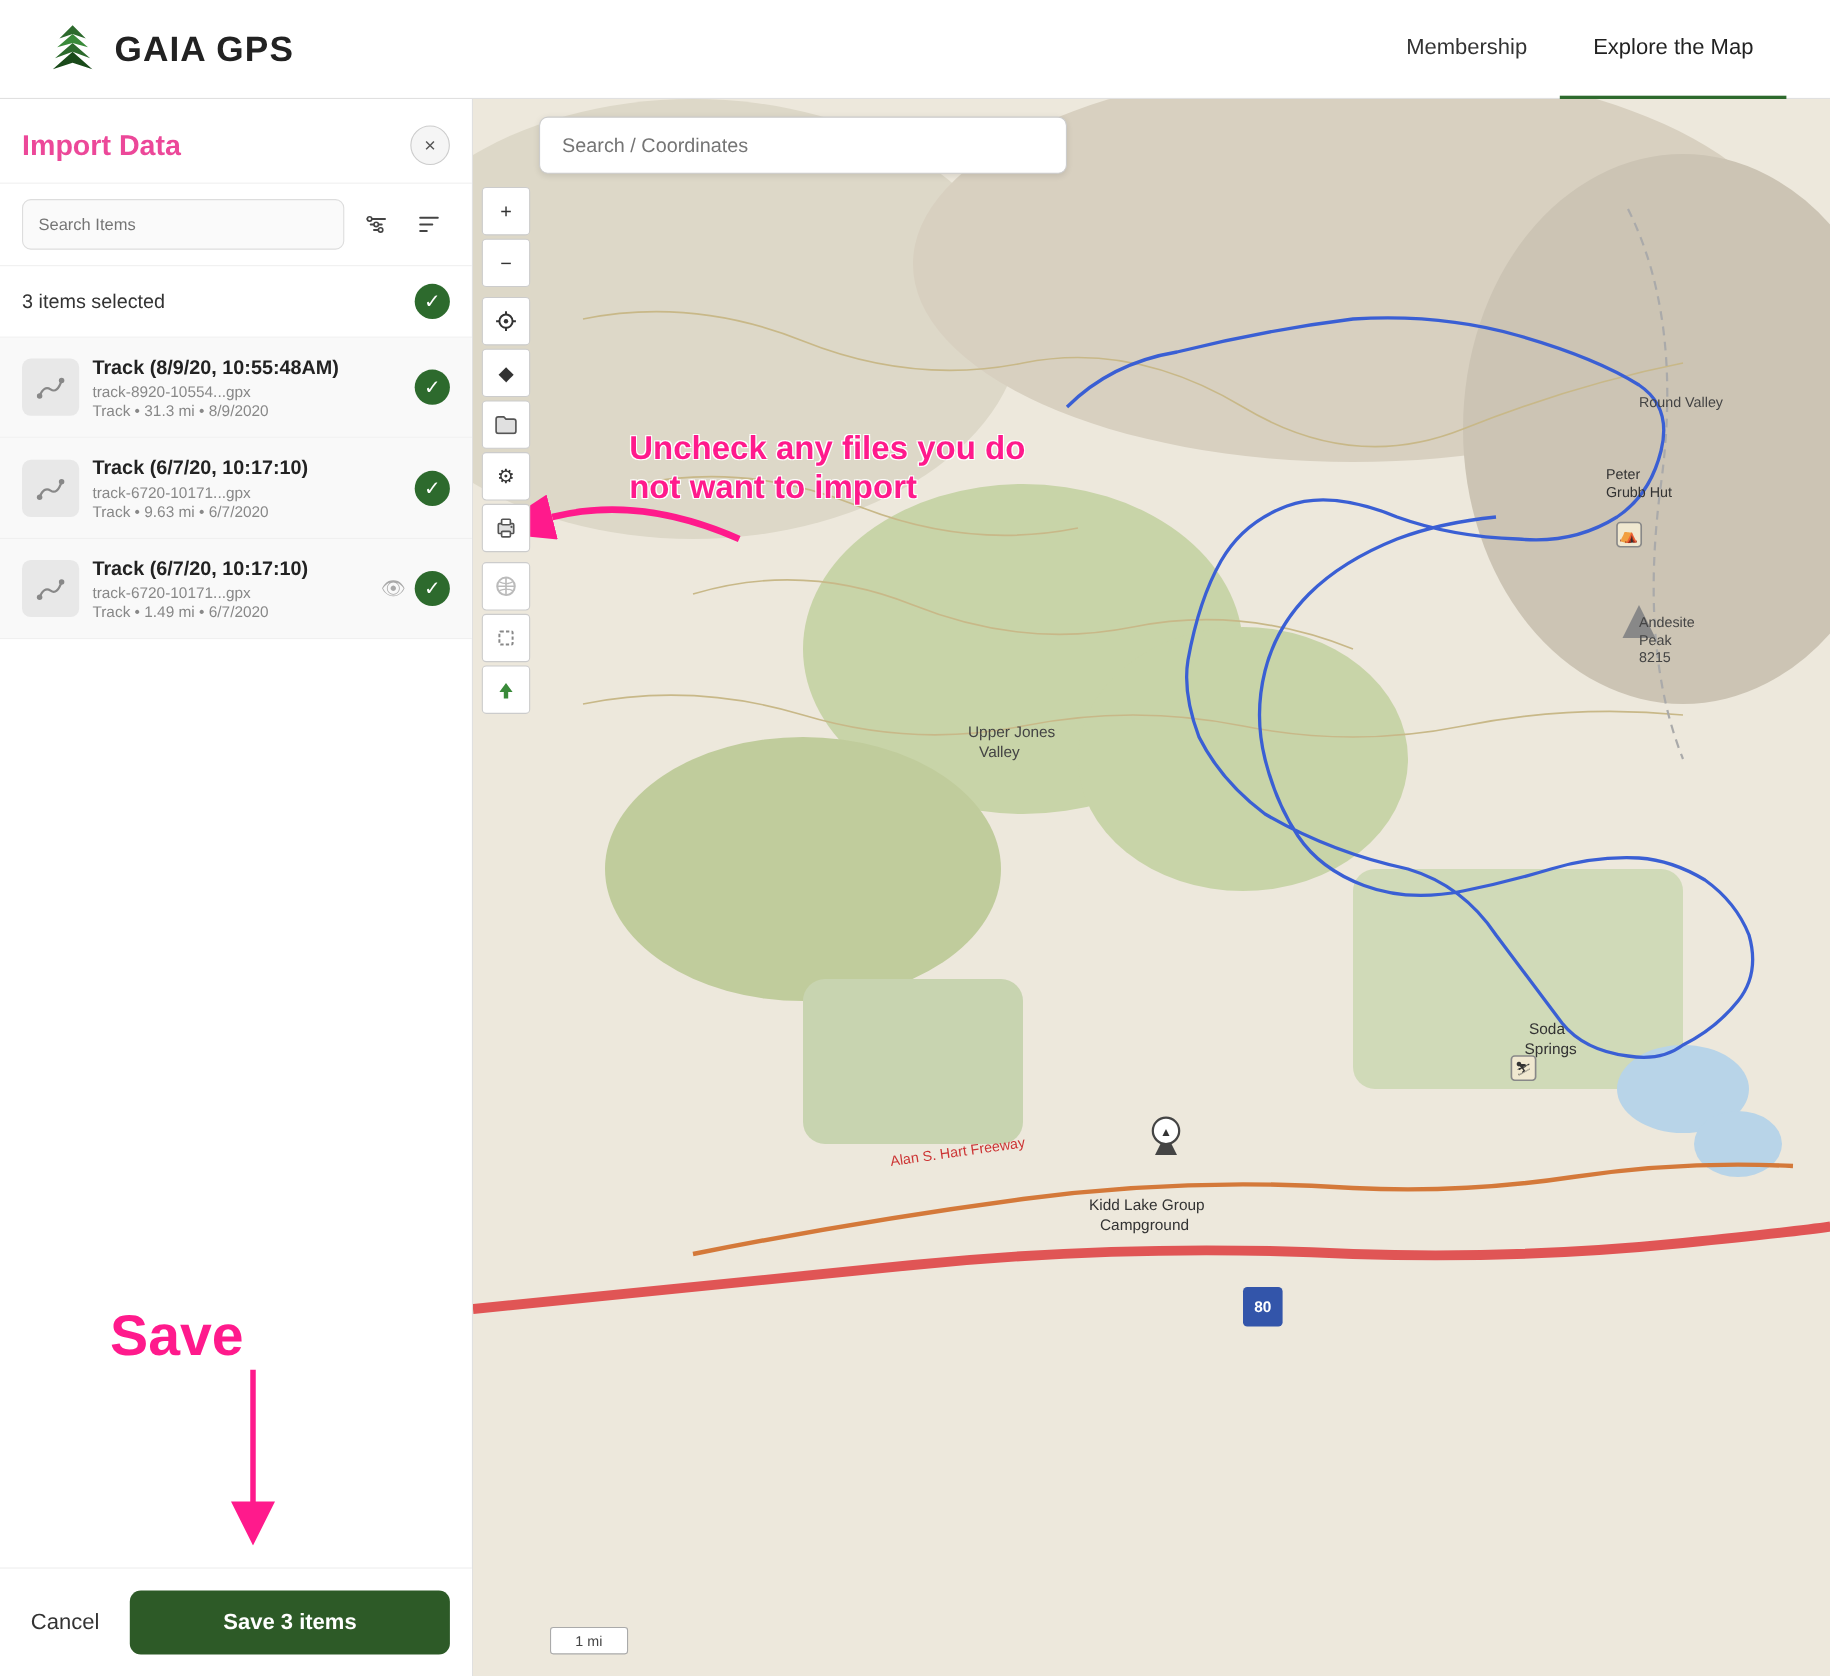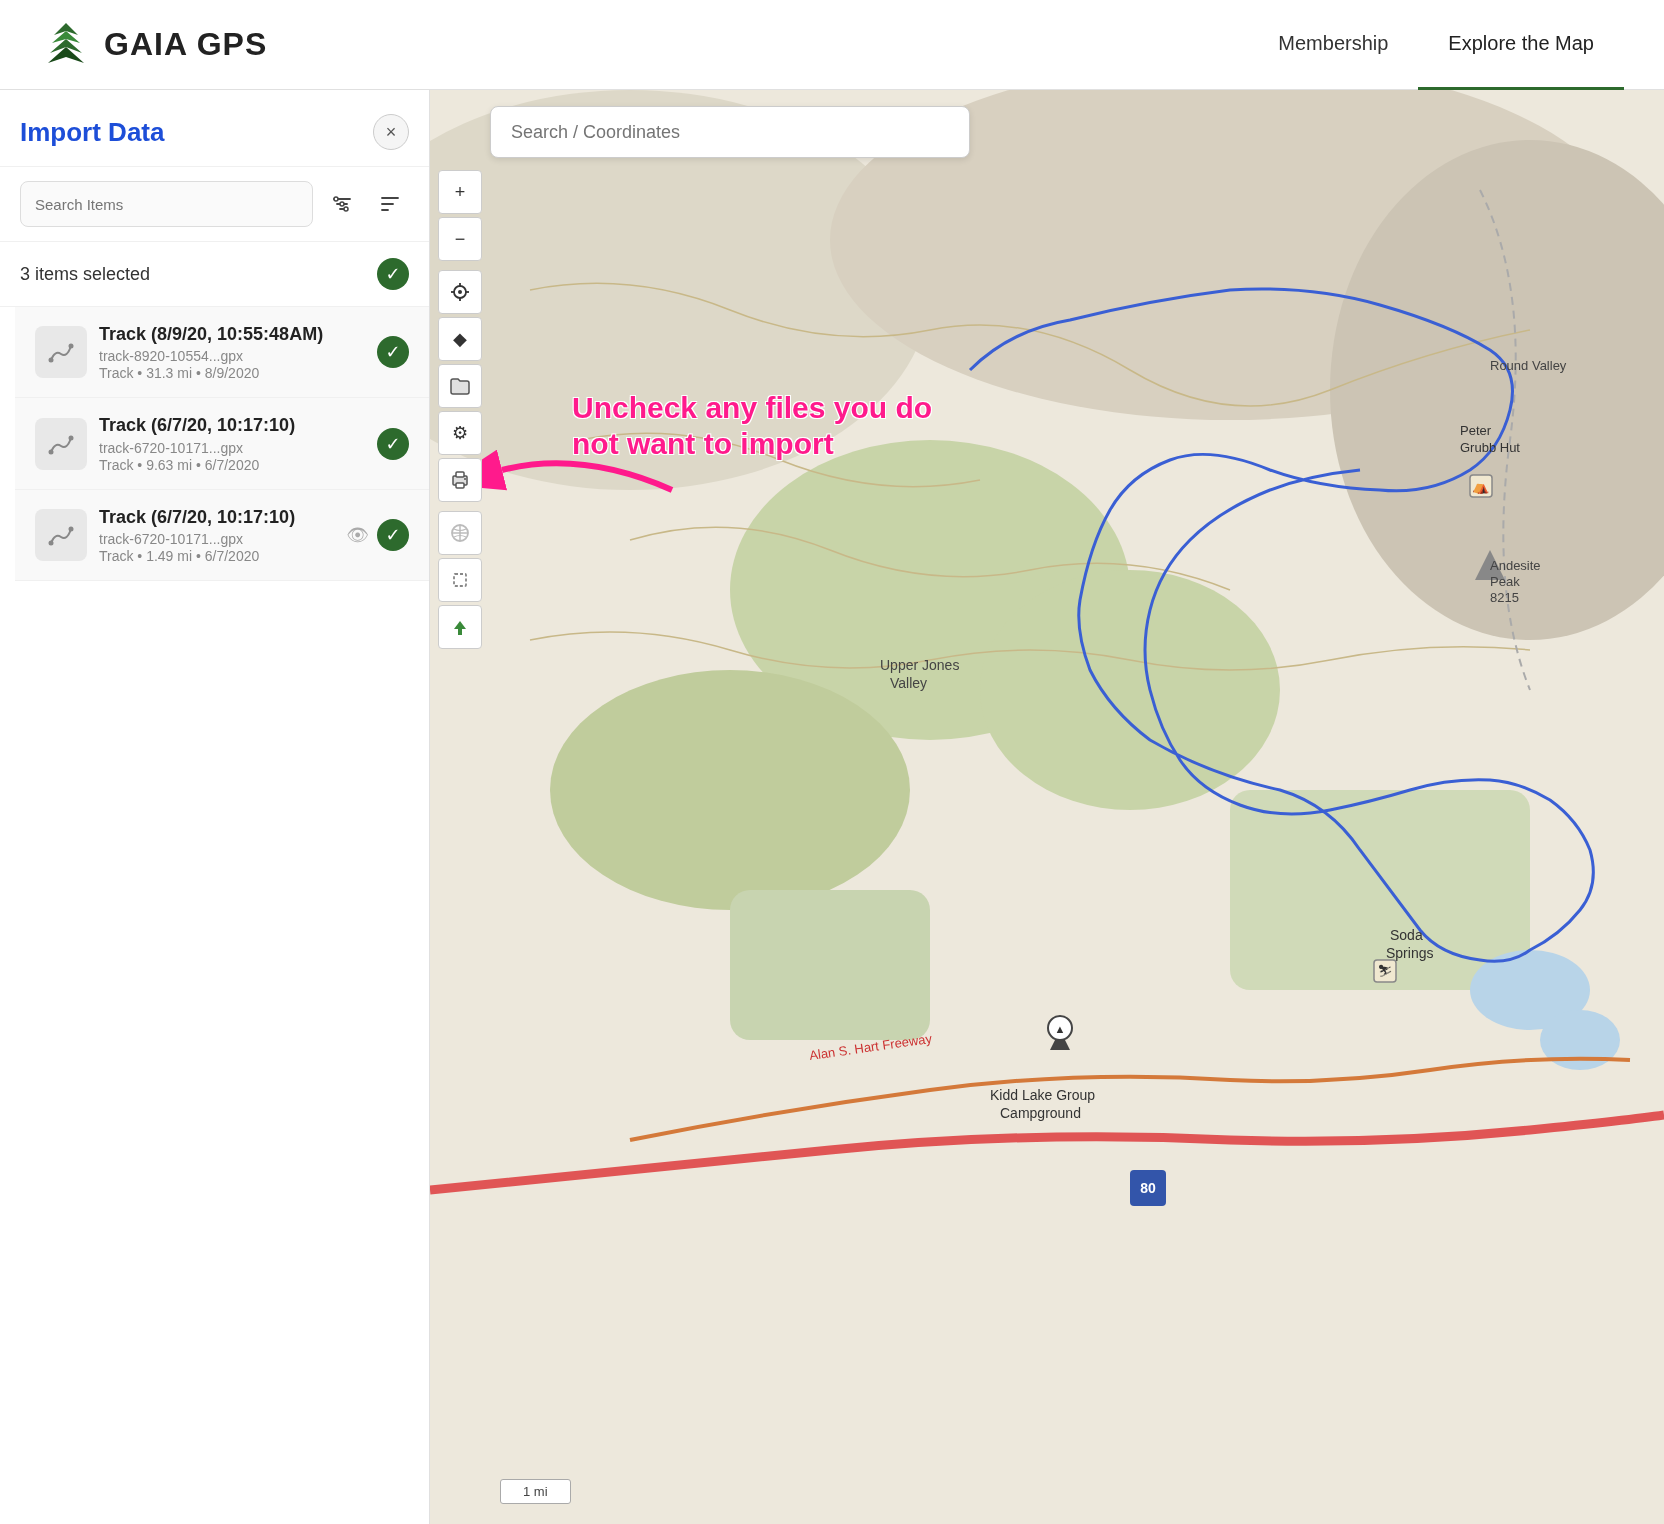--- a/index.html
+++ b/index.html
@@ -67,21 +67,21 @@
     .sidebar-header {
       display: flex;
       align-items: center;
       justify-content: space-between;
       padding: 24px 20px 16px 20px;
       border-bottom: 1px solid #f0f0f0;
     }
     .sidebar-title {
       font-size: 26px;
       font-weight: 700;
-      color: #1d4ed8;
+      color: #ec4899;
     }
     .close-btn {
       width: 36px;
       height: 36px;
       border-radius: 50%;
       border: 1px solid #ccc;
       background: #f5f5f5;
       display: flex;
       align-items: center;
       justify-content: center;
@@ -137,21 +137,20 @@
       align-items: center;
       justify-content: center;
       color: white;
       font-size: 18px;
     }
 
     
     .track-list {
       flex: 1;
       overflow-y: auto;
-      padding-left: 15px;
     }
     .track-item {
       display: flex;
       align-items: center;
       padding: 16px 20px;
       border-bottom: 1px solid #f0f0f0;
       background: #f9f9f9;
       gap: 12px;
     }
     .track-icon {
@@ -422,20 +421,36 @@
           <div class="track-meta">Track • 1.49 mi • 6/7/2020</div>
         </div>
         <div class="track-actions">
           <span class="eye-icon">👁</span>
           <div class="check-circle-green">✓</div>
         </div>
       </div>
 
     </div>
 
+    <div style="position: relative;">
+
+      <div style="position: absolute; top: -200px; left: 0; right: 0; pointer-events: none; z-index: 50;">
+        <div style="position: absolute; top: -40px; left: 100px; font-size: 52px; font-weight: 900; color: #ff1a8c; text-shadow: 1px 1px 0 white, -1px 1px 0 white, -1px -1px 0 white, 1px -1px 0 white;">Save</div>
+
+        <svg style="position: absolute; top: 20px; left: 190px;" width="80" height="160" viewBox="0 0 80 160">
+          <line x1="40" y1="0" x2="40" y2="130" stroke="#ff1a8c" stroke-width="5"></line>
+          <polygon points="40,160 20,120 60,120" fill="#ff1a8c"></polygon>
+        </svg>
+      </div>
+
+      <div class="sidebar-footer">
+        <button class="cancel-btn">Cancel</button>
+        <button class="save-btn">Save 3 items</button>
+      </div>
+    </div>
   </div>
 
   <div class="map-area">
 
     <svg class="map-terrain" viewBox="0 0 1234 1434" preserveAspectRatio="xMidYMid slice" xmlns="http://www.w3.org/2000/svg">
 
       <rect width="1234" height="1434" fill="#ede8dc"></rect>
 
       <ellipse cx="200" cy="200" rx="300" ry="200" fill="#ddd8c8"></ellipse>
       <ellipse cx="800" cy="150" rx="400" ry="180" fill="#d8d0c0"></ellipse>

